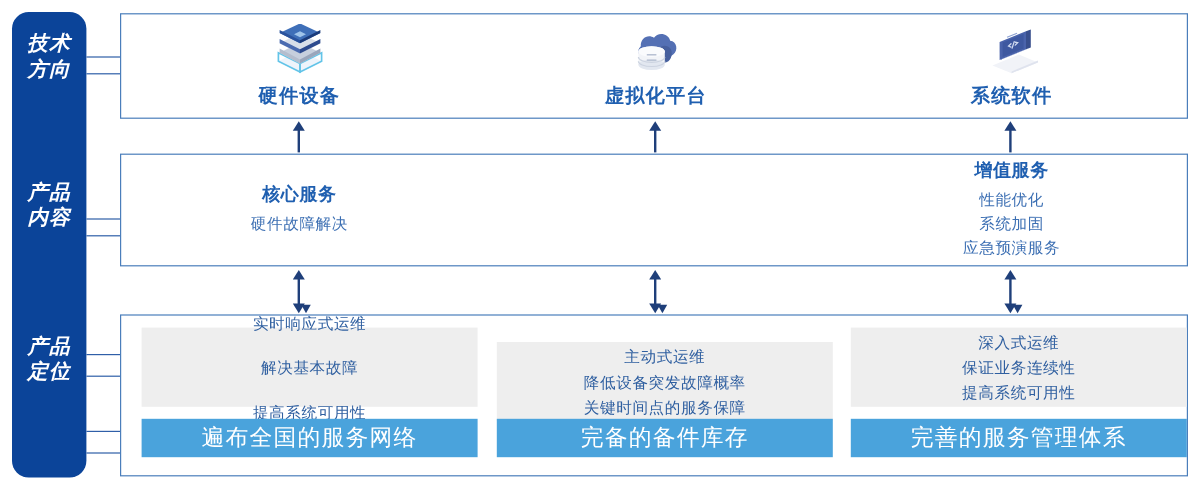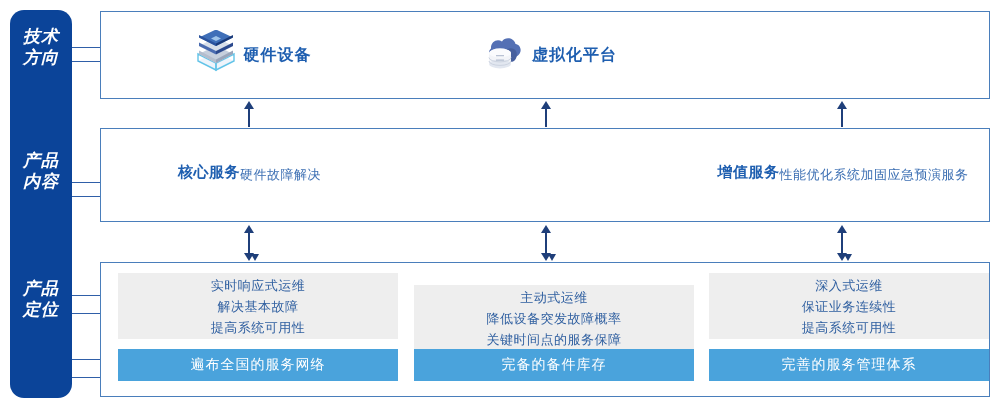--- a/index.html
+++ b/index.html
@@ -50,21 +50,21 @@
     position: absolute;
     border: 1px solid #4a7ebb;
     background: #ffffff;
   }
 
   
   .col {
     position: absolute;
     top: 0; bottom: 0;
     display: flex;
-    flex-direction: row;
+    flex-direction: column;
     align-items: center;
     justify-content: center;
   }
 
   .tech-icon {
     width: 56px; height: 48px;
     position: relative;
     margin-bottom: 2px;
   }
   .tech-title {
@@ -121,21 +121,21 @@
     line-height: 21px;
     letter-spacing: .5px;
   }
   .blue-bar {
     position: absolute;
     background: #4aa3dc;
     display: flex;
     align-items: center;
     justify-content: center;
     color: #ffffff;
-    font-size: 14px;
+    font-size: 19px;
     letter-spacing: 1px;
   }
 
   
   .iso { position: absolute; inset: 0; }
 </style>
 </head>
 <body>
 
 <div id="root">
@@ -210,20 +210,40 @@
           <ellipse cx="24" cy="23" rx="11" ry="4.4" fill="#fafbfd"></ellipse>
           <path d="M13 27.5 a11 4.4 0 0 0 22 0" fill="none" stroke="#ccd3e0" stroke-width="1"></path>
           <path d="M13 31 a11 4.4 0 0 0 22 0" fill="none" stroke="#ccd3e0" stroke-width="1"></path>
           <rect x="20" y="25" width="8" height="1.3" fill="#b9c2d4"></rect>
           <rect x="20" y="29.5" width="8" height="1.3" fill="#b9c2d4"></rect>
         </svg>
       </div>
       <div class="tech-title">虚拟化平台</div>
     </div>
 
+    <div class="col" style="left:594px; width:296px;">
+      <div class="tech-icon">
+        <svg class="iso" viewBox="0 0 56 48">
+
+          <path d="M28 41 L50 32 L34 25.5 L12 34.5 Z" fill="#f1f3f8"></path>
+          <path d="M28 41 L50 32 L50 30.5 L28 39.5 Z" fill="#dfe3ee"></path>
+
+          <path d="M18 30 L40 21 L40 6 L18 15 Z" fill="#4a63ab"></path>
+          <path d="M40 21 L44 19.5 L44 4.5 L40 6 Z" fill="#384e8c"></path>
+          <path d="M18 30 L40 21 L44 19.5 L22 28.5 Z" fill="#5e77bd"></path>
+          <path d="M20.5 27.6 L38 20.4 L38 8.2 L20.5 15.4 Z" fill="#3e58a0"></path>
+
+          <path d="M27.5 16.5 L25.5 18.4 L27.5 19.2" fill="none" stroke="#cfd9ef" stroke-width="1.1" stroke-linecap="round"></path>
+          <path d="M31 15.2 L33 15.5 L31 17.6" fill="none" stroke="#cfd9ef" stroke-width="1.1" stroke-linecap="round"></path>
+          <path d="M30.2 14.6 L28.4 20.2" fill="none" stroke="#cfd9ef" stroke-width="1" stroke-linecap="round"></path>
+          <rect x="24" y="10.6" width="9" height="1" fill="#8ea2d2" transform="rotate(-22 24 10.6)"></rect>
+        </svg>
+      </div>
+      <div class="tech-title">系统软件</div>
+    </div>
   </div>
 
   <div class="arrow" style="left:239px; top:101px; width:20px; height:26px;">
     <div class="arrow-shaft" style="top:4px; height:22px;"></div>
     <div class="arrow-head up"></div>
   </div>
   <div class="arrow" style="left:536px; top:101px; width:20px; height:26px;">
     <div class="arrow-shaft" style="top:4px; height:22px;"></div>
     <div class="arrow-head up"></div>
   </div>
@@ -259,21 +279,21 @@
     <div class="arrow-head down"></div>
   </div>
   <div class="arrow" style="left:832px; top:225px; width:20px; height:36px;">
     <div class="arrow-shaft" style="top:4px; height:28px;"></div>
     <div class="arrow-head up"></div>
     <div class="arrow-head down"></div>
   </div>
 
   <div class="panel" style="left:100px; top:262px; width:890px; height:135px;">
 
-    <div class="gray-box" style="left:17px; top:10px; width:280px; height:66px;">
+    <div class="gray-box" style="left:17px; top:10px; width:280px; height:66px;gap:16px;">
       <div class="gray-line">实时响应式运维</div>
       <div class="gray-line">解决基本故障</div>
       <div class="gray-line">提高系统可用性</div>
     </div>
 
     <div class="gray-box" style="left:313px; top:10px; width:280px; height:66px;margin-top:12px;">
       <div class="gray-line">主动式运维</div>
       <div class="gray-line">降低设备突发故障概率</div>
       <div class="gray-line">关键时间点的服务保障</div>
     </div>

